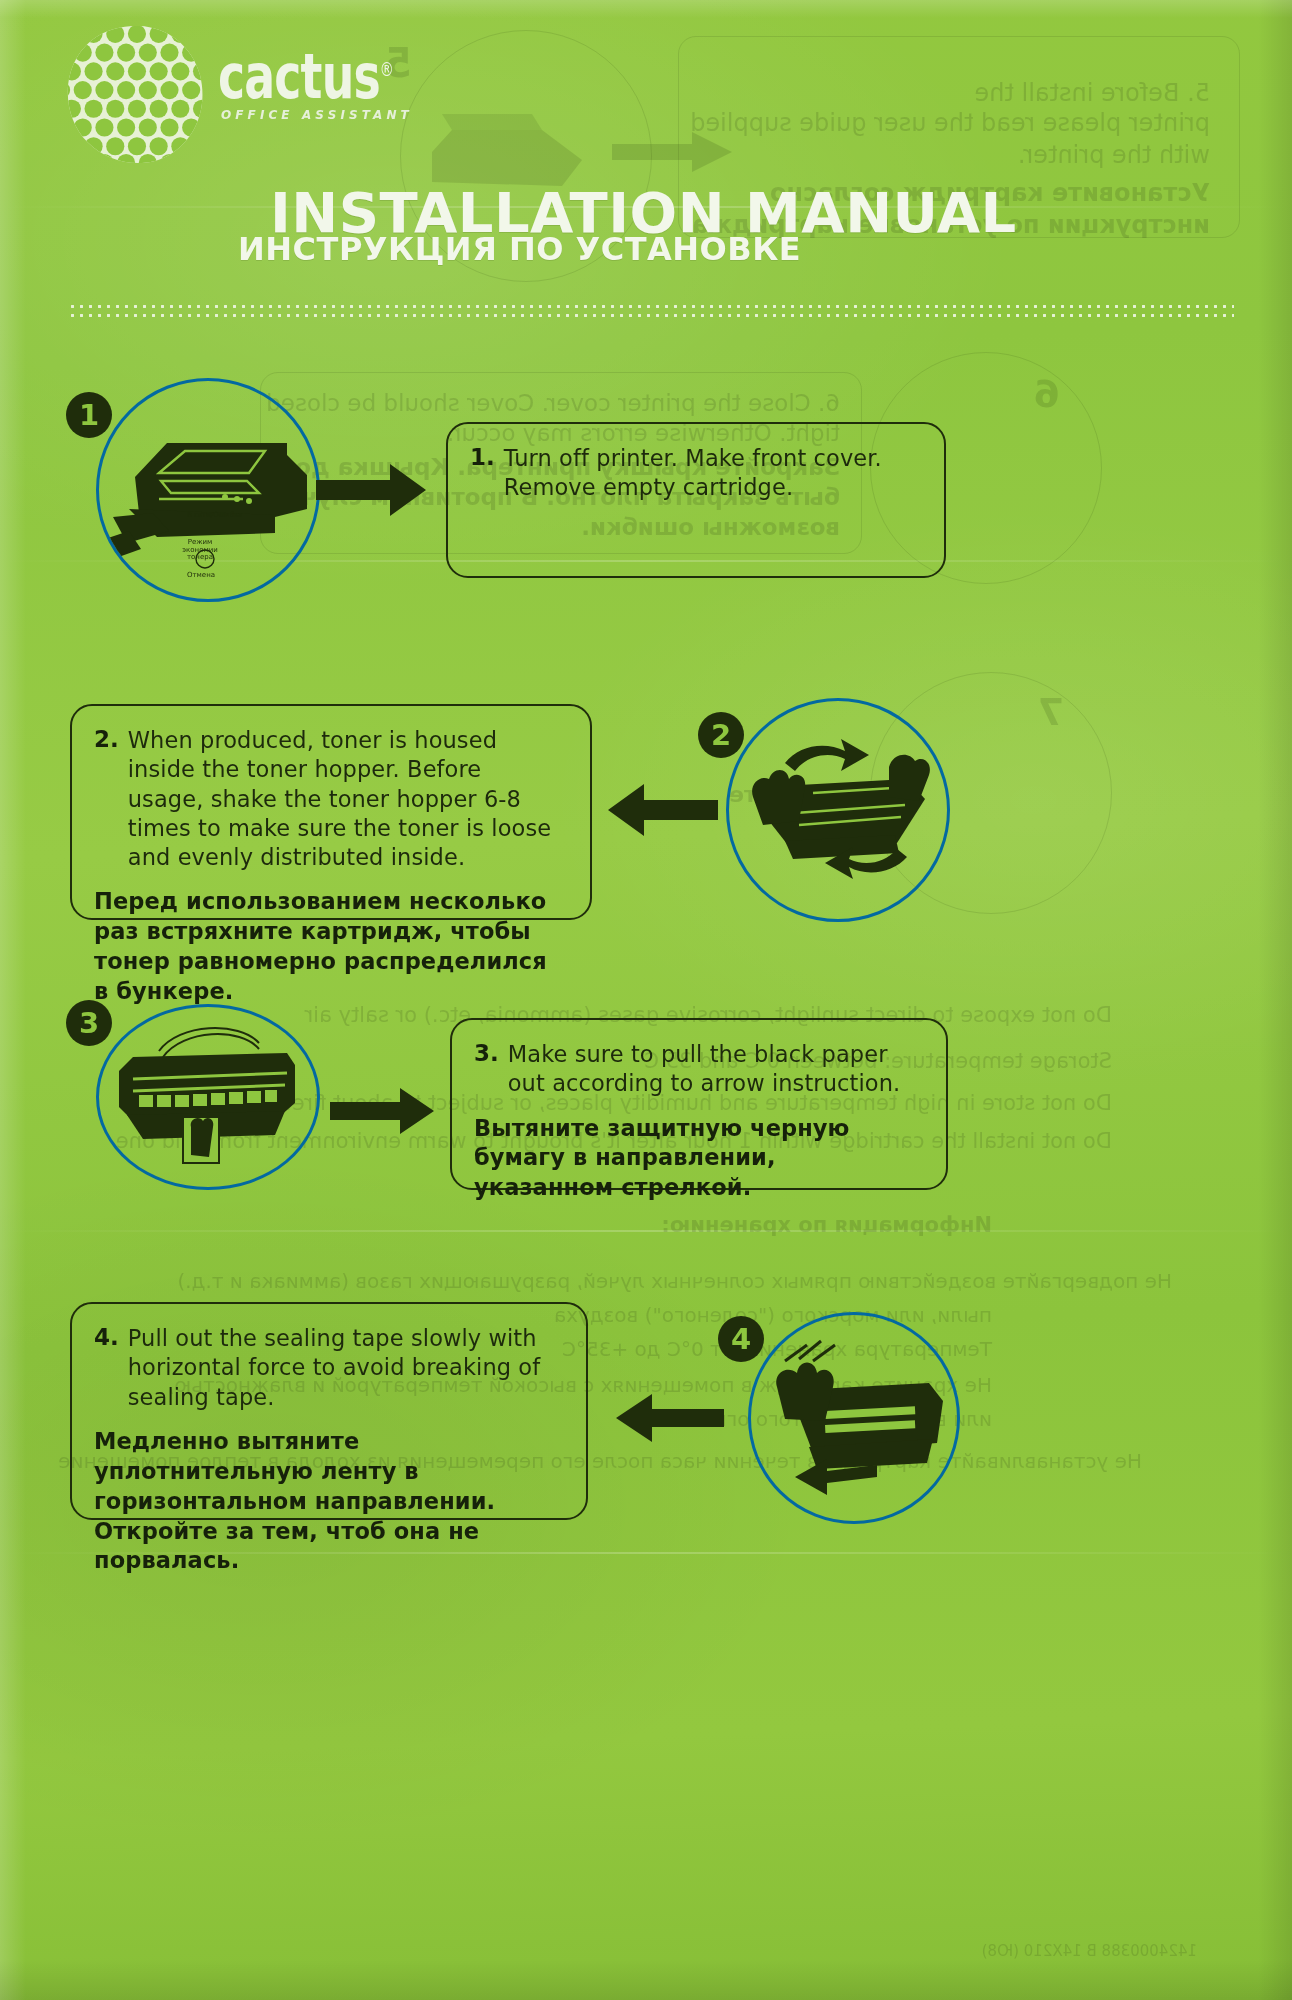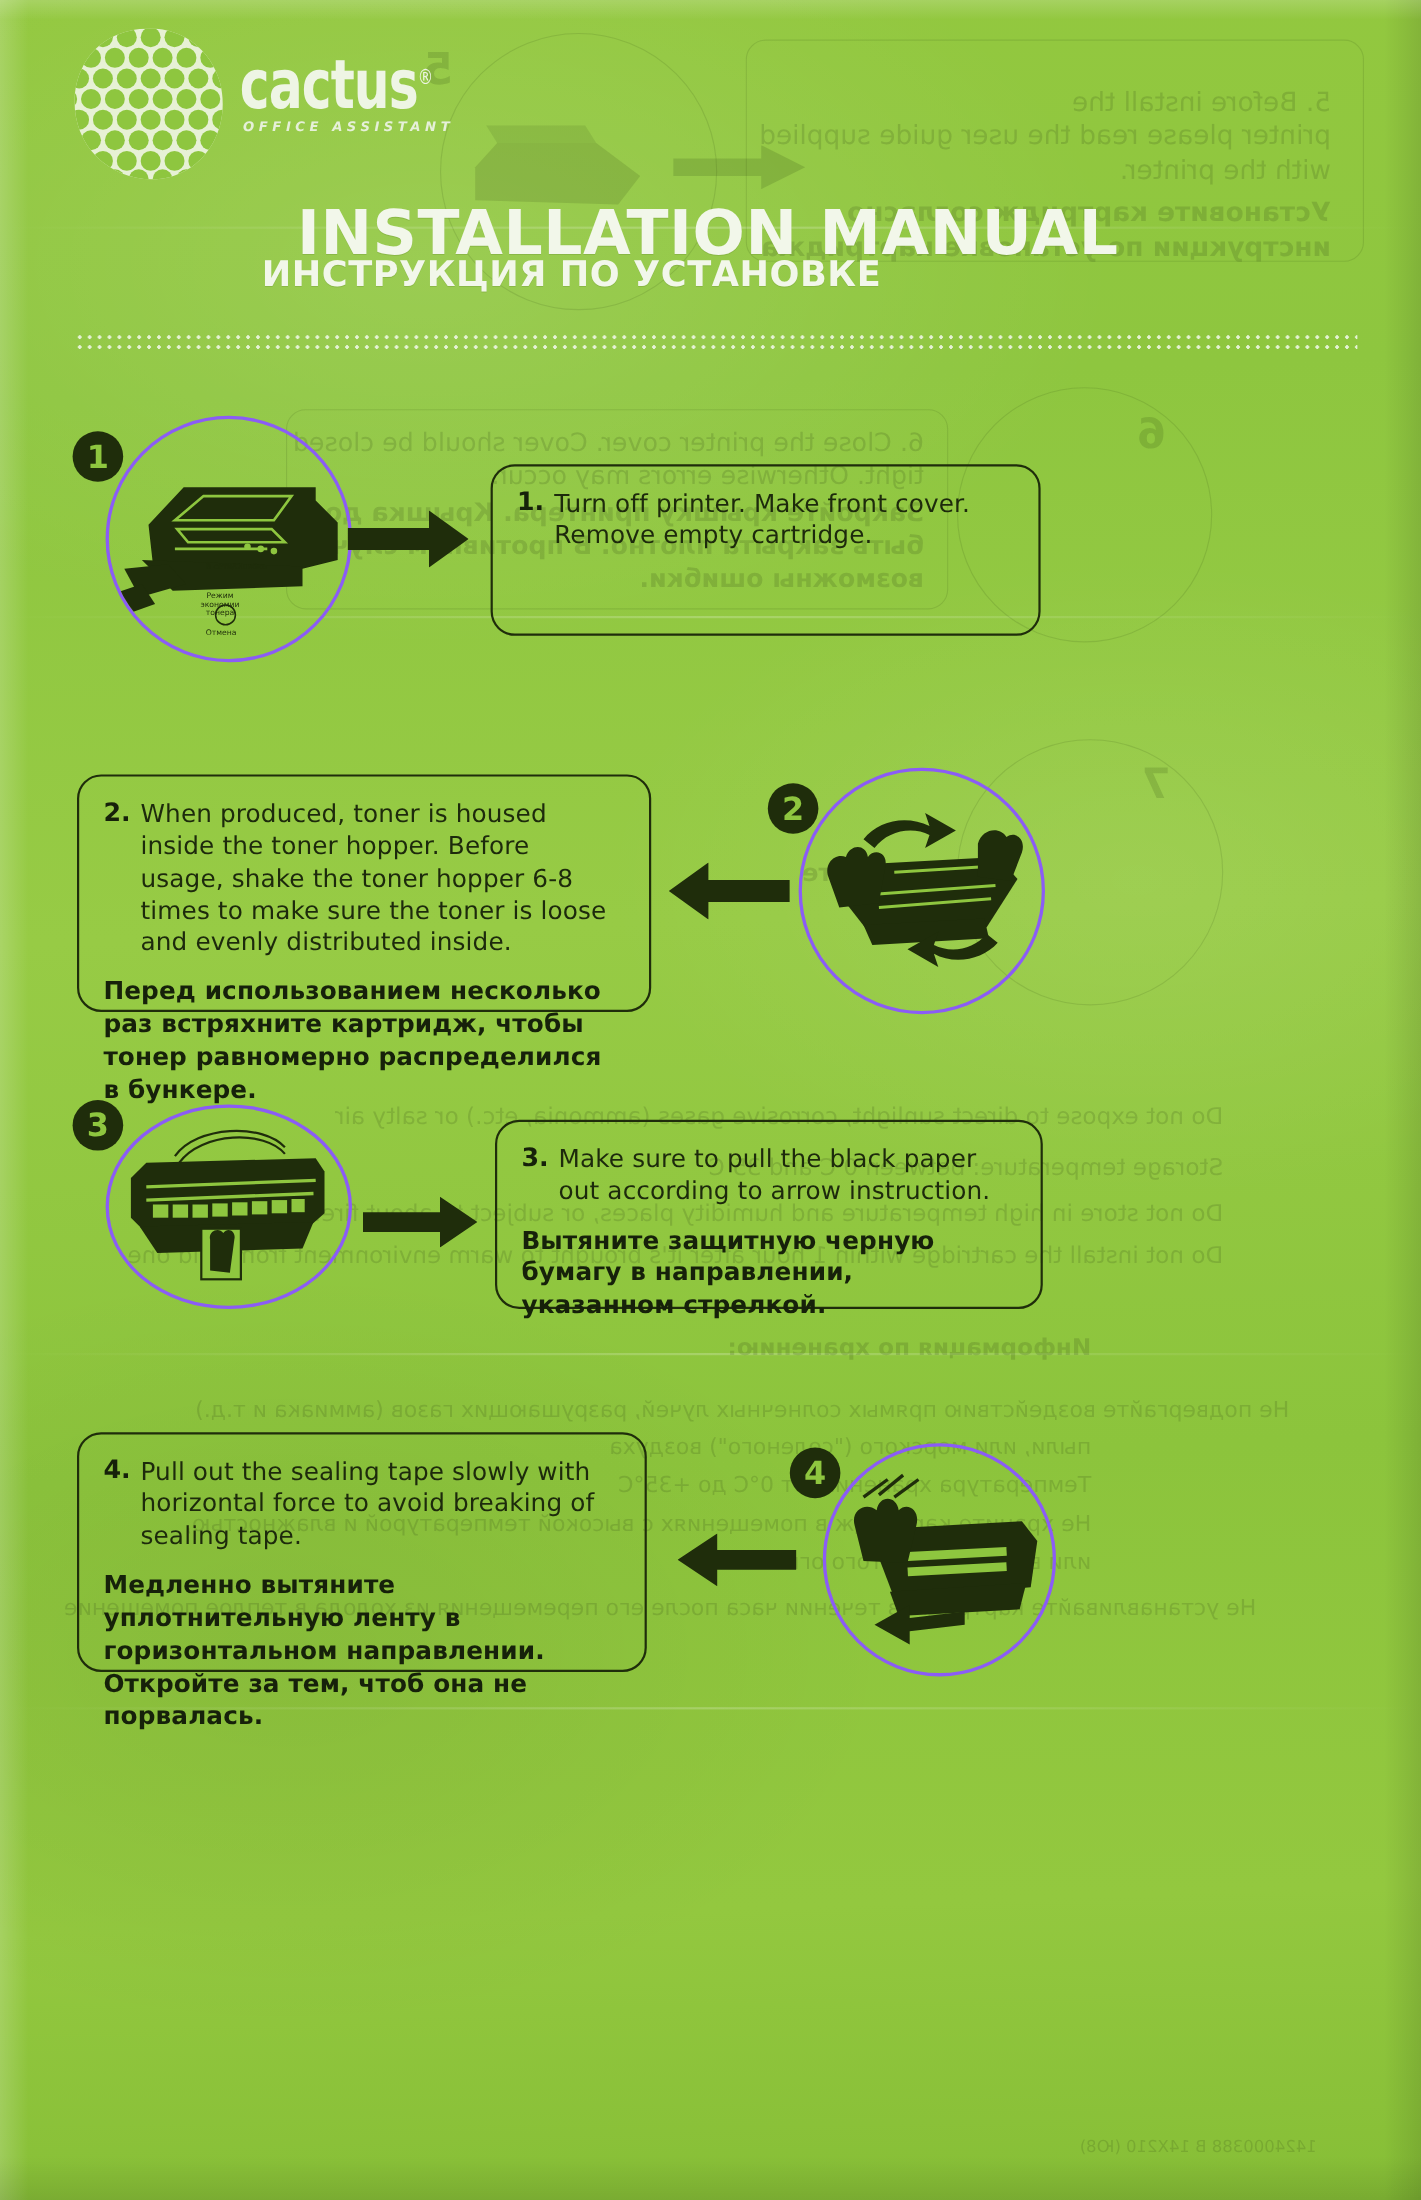--- a/index.html
+++ b/index.html
@@ -77,21 +77,21 @@
 
   
   .step{position:absolute;}
   .badge{
     position:absolute;width:46px;height:46px;border-radius:50%;
     background:#1f2d0b;color:#8ec63f;font-weight:bold;font-size:29px;
     display:flex;align-items:center;justify-content:center;
     z-index:5;
   }
   .circle{
-    position:absolute;border:3px solid #8b5cf6;border-radius:50%;
+    position:absolute;border:3px solid #0369a1;border-radius:50%;
     overflow:hidden;
   }
   .textbox{
     position:absolute;border:2.5px solid #1f2d0b;border-radius:22px;
     box-sizing:border-box;padding:20px 26px 22px 22px;
   }
   .ln{display:flex;}
   .num{font-weight:bold;font-size:23px;color:#16210a;margin-right:9px;flex:none;}
   .en{font-size:22.5px;color:#1d2a0c;line-height:1.30;letter-spacing:.1px;}
   .ru{font-size:22.5px;color:#16210a;line-height:1.33;font-weight:bold;margin-top:15px;letter-spacing:.1px;}

